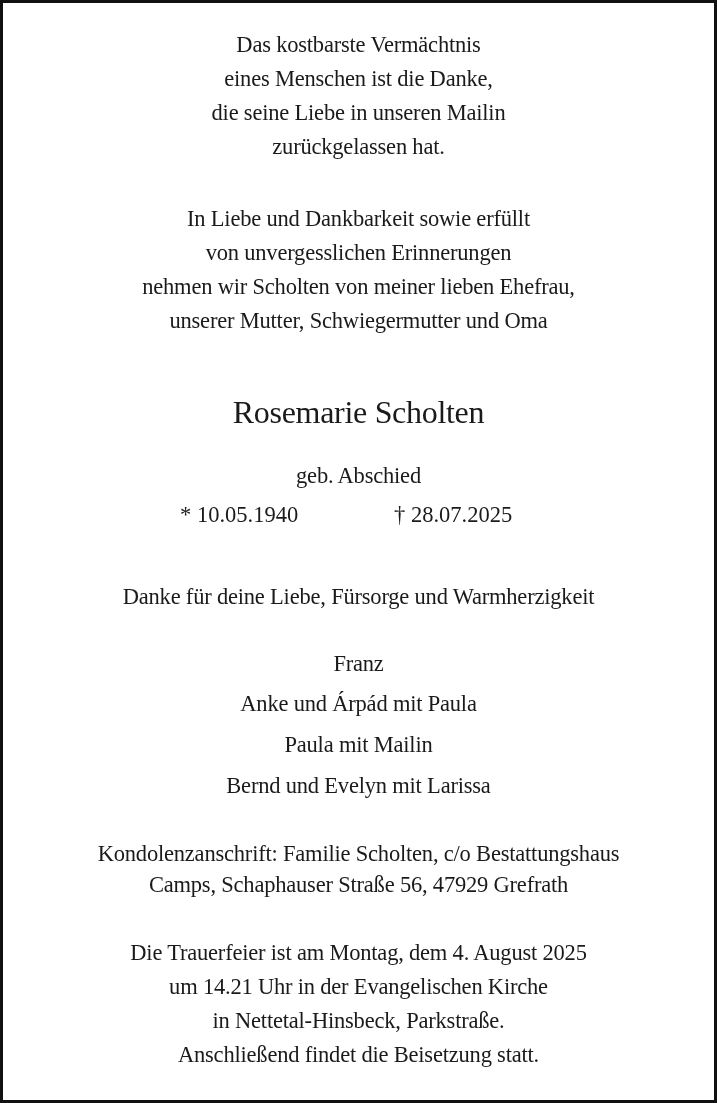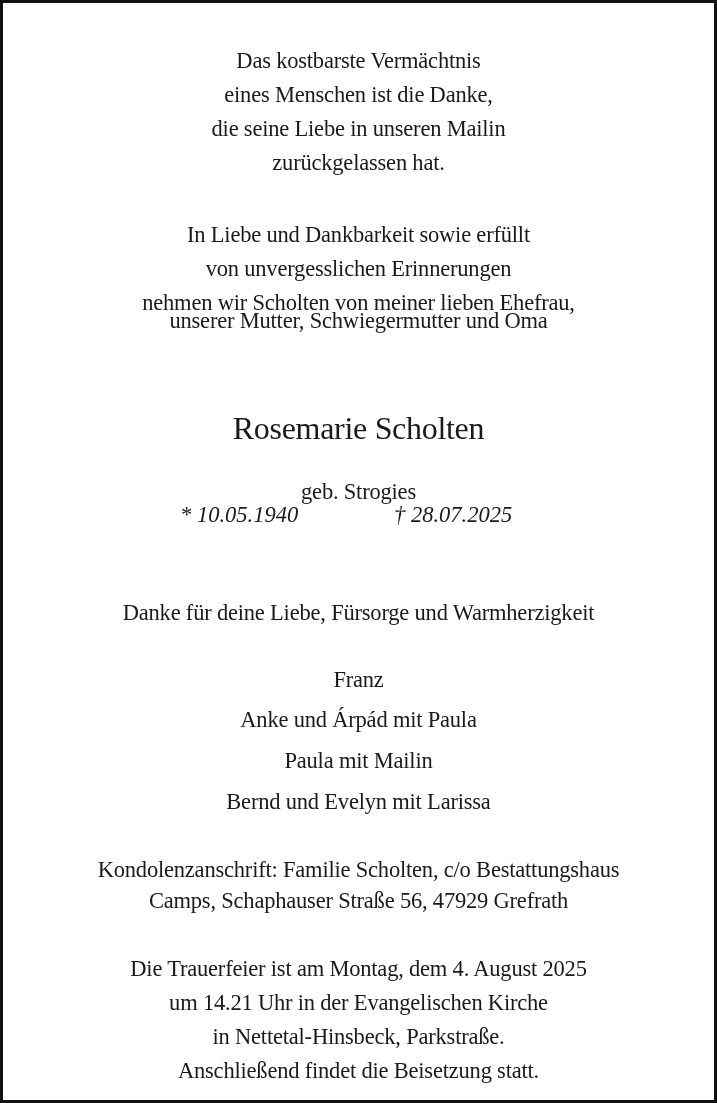--- a/index.html
+++ b/index.html
@@ -10,49 +10,49 @@
       box-sizing: border-box;
       border: 3px solid #111111;
       background: #ffffff;
     }
     .page {
       position: absolute; left: 0; top: 0; width: 717px;
       font-family: "Liberation Serif", "DejaVu Serif", serif;
       color: #1a1a1a;
       text-align: center;
     }
-    .line { position: absolute; left: 0; width: 717px; white-space: nowrap; margin-top: 16px; }
+    .line { position: absolute; left: 0; width: 717px; white-space: nowrap; }
     .f22 { font-size: 22.5px; letter-spacing: -0.2px; }
     .name { font-size: 32px; letter-spacing: -0.3px; }
-    .dates { position: absolute; left: 0; width: 717px; height: 30px; font-size: 22.5px; font-style: italic; }
+    .dates { position: absolute; left: 0; width: 717px; height: 30px; font-size: 22.5px; }
     .dates span { position: absolute; white-space: nowrap; }
   </style>
 </head>
 <body>
 
 <div class="frame"></div>
 
 <div class="page">
 
   <div>
     <div class="line f22" style="top:32px">Das kostbarste Vermächtnis</div>
     <div class="line f22" style="top:66px">eines Menschen ist die Danke,</div>
     <div class="line f22" style="top:100px">die seine Liebe in unseren Mailin</div>
     <div class="line f22" style="top:134px">zurückgelassen hat.</div>
   </div>
 
   <div>
     <div class="line f22" style="top:206px">In Liebe und Dankbarkeit sowie erfüllt</div>
     <div class="line f22" style="top:240px">von unvergesslichen Erinnerungen</div>
     <div class="line f22" style="top:274px">nehmen wir Scholten von meiner lieben Ehefrau,</div>
-    <div class="line f22" style="top:292px">unserer Mutter, Schwiegermutter und Oma</div>
+    <div class="line f22" style="top:308px">unserer Mutter, Schwiegermutter und Oma</div>
   </div>
 
   <div class="line name" style="top:394px">Rosemarie Scholten</div>
-  <div class="line f22" style="top:463px">geb. Strogies</div>
+  <div class="line f22" style="top:463px">geb. Abschied</div>
 
   <div class="dates" style="top:502px">
     <span style="left:180px">* 10.05.1940</span>
     <span style="left:394px">† 28.07.2025</span>
   </div>
 
   <div class="line f22" style="top:584px">Danke für deine Liebe, Fürsorge und Warmherzigkeit</div>
 
   <div>
     <div class="line f22" style="top:651px">Franz</div>

